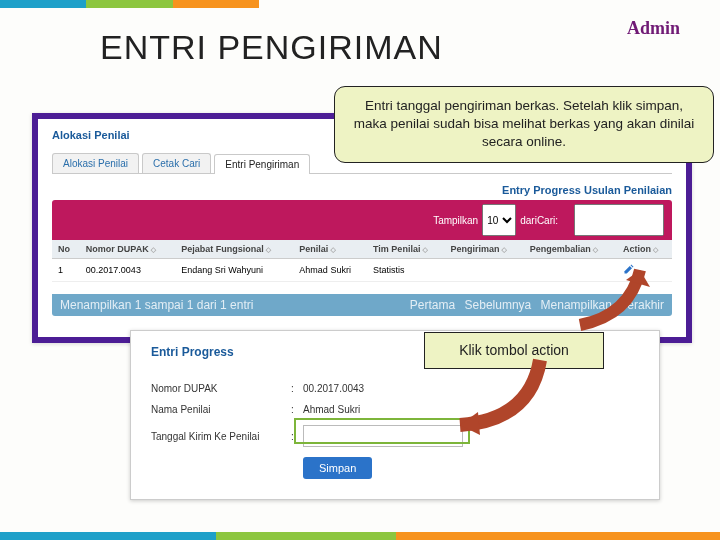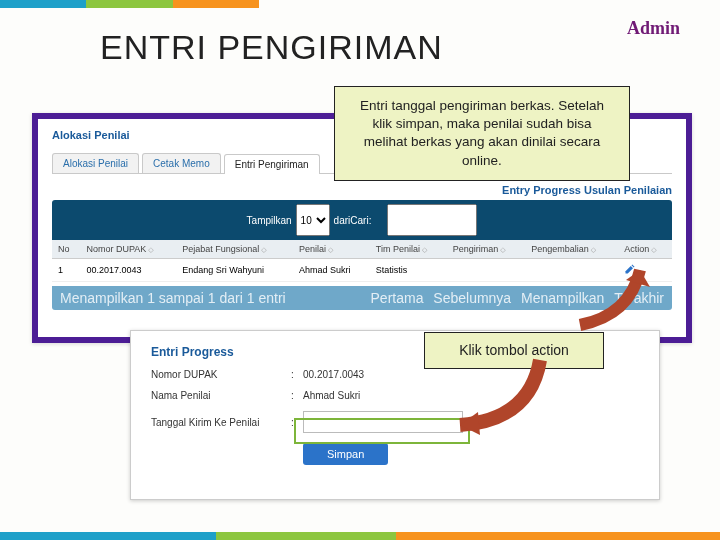--- a/index.html
+++ b/index.html
@@ -83,26 +83,26 @@
     top: 1px;
   }
   .section-title {
     font-size: 11px;
     font-weight: bold;
     color: #1a5a9a;
     padding: 10px 14px 4px;
     text-align: right;
   }
   .toolbar {
-    background: #0c4a6e;
+    background: #be185d;
     color: #fff;
     font-size: 10px;
     display: flex;
     align-items: center;
-    justify-content: center;
+    justify-content: flex-end;
     padding: 4px 8px;
     margin: 0 14px;
     border-radius: 3px 3px 0 0;
   }
   .toolbar select, .toolbar input {
     font-size: 10px;
     height: 32px;
   }
   .toolbar .left { display:flex; align-items:center; gap:4px;}
   .toolbar .right { display:flex; align-items:center; gap:16px;}
@@ -111,54 +111,54 @@
     font-size: 9px;
     border-collapse: collapse;
     width: calc(100% - 28px);
   }
   .table th {
     background: #e9eef2;
     color: #444;
     padding: 4px 6px;
     border-bottom: 1px solid #ccc;
     text-align: left;
-    font-weight: normal;
+    font-weight: bold;
   }
   .table th .sort { color:#aaa; font-size:7px; margin-left:2px;}
   .table td {
     padding: 4px 6px;
     border-bottom: 1px solid #eee;
   }
   .action-cell svg { width:12px; height:12px; }
   .pager {
     background: #6fa8c9;
     color: #e3eef5;
-    font-size: 14px;
+    font-size: 12px;
     display: flex;
     justify-content: space-between;
     padding: 4px 8px;
-    margin: 4px 14px;
+    margin: 12px 14px;
     border-radius: 0 0 3px 3px;
   }
   .pager .nav span { margin-left: 6px; }
   .panel-front {
     position: absolute;
     top: 330px; left: 130px;
     width: 530px; height: 170px;
     background: #fff;
     border: 1px solid #ccc;
     box-shadow: 0 1px 4px rgba(0,0,0,.2);
     padding: 14px 20px;
     font-size: 11px;
   }
   .panel-front .sec-title {
     color: #1a5a9a;
     font-weight: bold;
     font-size: 12px;
-    margin-bottom: 10px;
+    margin-bottom: 24px;
   }
   .form-row {
     display: flex;
     align-items: center;
     margin-bottom: 10px;
     font-size: 10px;
     color: #333;
   }
   .form-row .lbl { width: 140px; }
   .form-row .colon { width: 12px; }
@@ -172,38 +172,39 @@
   .highlight-box {
     position: absolute;
     border: 2px solid #7db53a;
   }
   .hl-input { top: 418px; left: 294px; width: 176px; height: 26px; }
   .btn-save {
     background: #2b73c9;
     color: #fff;
     border: none;
     border-radius: 3px;
-    padding: 5px 24px;
+    padding: 5px 16px;
     font-size: 11px;
     margin-left: 152px;
     cursor: pointer;
   }
   .callout {
     position: absolute;
     background: #eef3c4;
     border: 1px solid #222;
     padding: 10px 14px;
     font-size: 13.5px;
     line-height: 1.35;
     text-align: center;
     color: #222;
   }
   .callout.big {
     top: 86px; left: 334px;
-    width: 296px;
+    width: 380px;
+    border-radius: 11px;
   }
   .callout.small {
     top: 332px; left: 424px;
     width: 180px;
     font-size: 14px;
     padding: 8px 24px;
   }
   .arrow {
     position: absolute;
     pointer-events:none;
@@ -215,21 +216,21 @@
 <div class="top-stripe"></div>
 <div class="bottom-stripe"></div>
 
 <div class="page-title">ENTRI PENGIRIMAN</div>
 <div class="role-badge">Admin</div>
 
 <div class="panel-back">
   <div class="panel-title">Alokasi Penilai</div>
   <div class="tabs">
     <div class="tab">Alokasi Penilai</div>
-    <div class="tab">Cetak Memo</div>
+    <div class="tab">Cetak Cari</div>
     <div class="tab active">Entri Pengiriman</div>
   </div>
   <div class="section-title">Entry Progress Usulan Penilaian</div>
   <div class="toolbar">
     <div class="left">
       <span>Tampilkan</span>
       <select>
         <option>10</option>
       </select>
       <span>dari</span>

